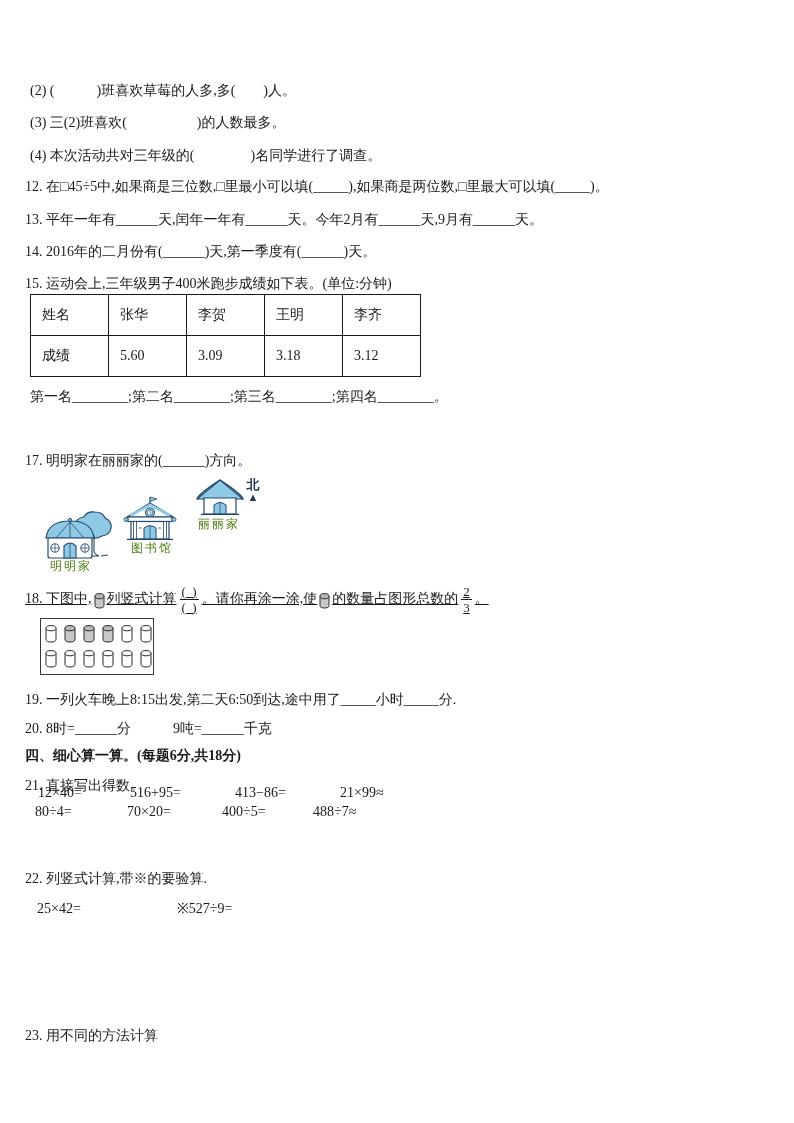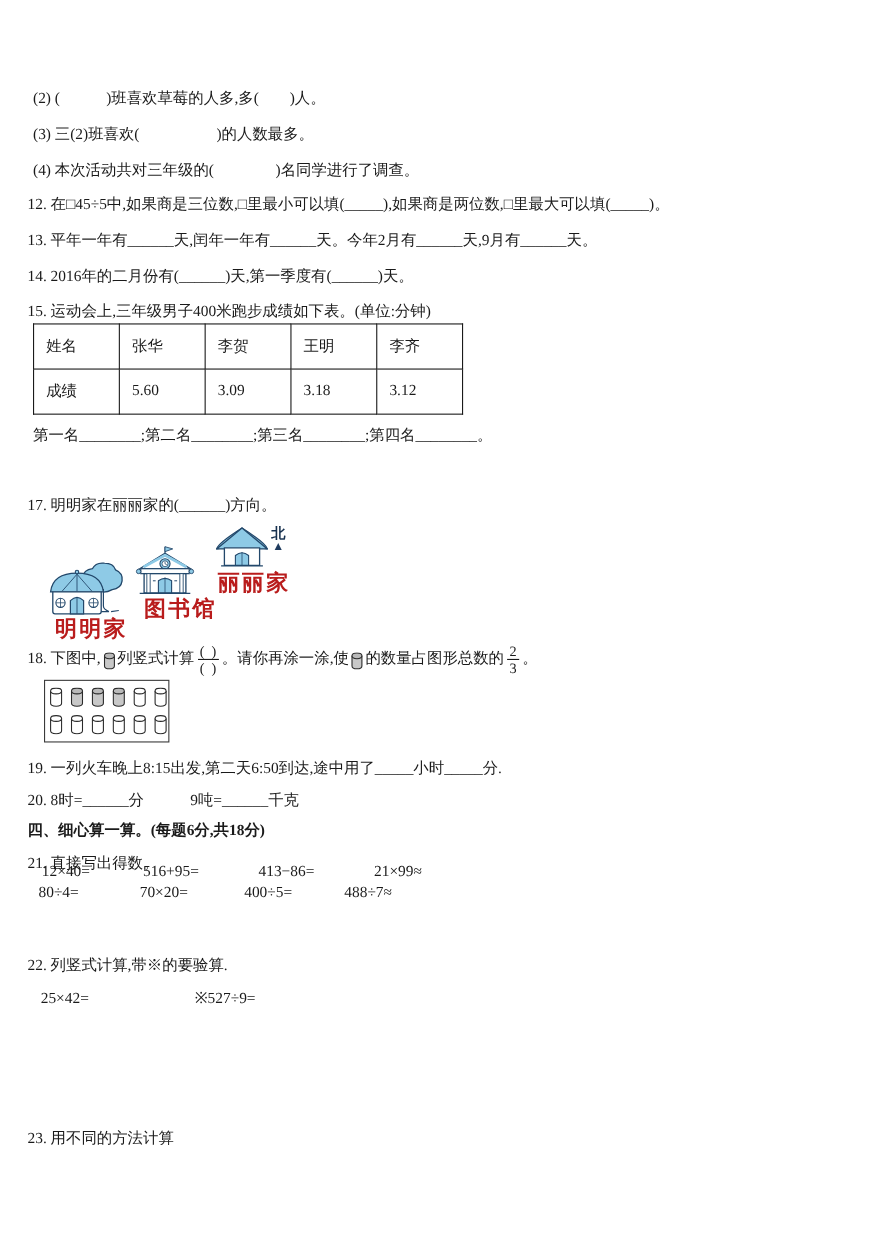--- a/index.html
+++ b/index.html
@@ -22,21 +22,21 @@
   .score-table td{
     border:1px solid #1a1a1a;
     width:66px;height:40px;
     padding:0 0 0 11px;
     font-size:14px;vertical-align:middle;white-space:pre;
   }
 
   
   .q18line{
     position:absolute;left:25px;top:579px;height:40px;
-    display:flex;align-items:center;white-space:pre;
+    display:flex;align-items:center;white-space:pre;text-decoration:underline;
   }
   .frac{
     display:inline-flex;flex-direction:column;align-items:center;
     margin:0 3px;font-size:13px;line-height:15px;
   }
   .frac .num{border-bottom:1px solid #1a1a1a;padding:0 2px;}
   .frac .den{padding:0 2px;}
   .cyl-inline{display:inline-block;margin:0 2px;transform:translateY(2px);}
 
   
@@ -44,22 +44,22 @@
     position:absolute;left:40px;top:618px;width:114px;height:57px;
     border:1.5px solid #3a3a3a;box-sizing:border-box;
     display:flex;flex-direction:column;justify-content:space-evenly;
     padding-left:4px;
   }
   .cyl-row{display:flex;gap:7px;}
   .cyl{display:inline-block;line-height:0;}
 
   
   .map-label{
-    position:absolute;font-size:20px;font-weight:700;letter-spacing:2px;
-    color:#b91c1c;white-space:pre;
+    position:absolute;font-size:12px;font-weight:400;letter-spacing:2px;
+    color:#4d7c0f;white-space:pre;
   }
   .north-wrap{position:absolute;left:243px;top:478px;width:20px;text-align:center;color:#17314f;}
   .north-char{font-size:13px;font-weight:600;display:block;line-height:14px;}
   .north-tri{display:block;font-size:11px;line-height:10px;color:#1f3b5e;}
   svg{display:block;}
 </style>
 </head>
 <body>
 
 <div class="page">

